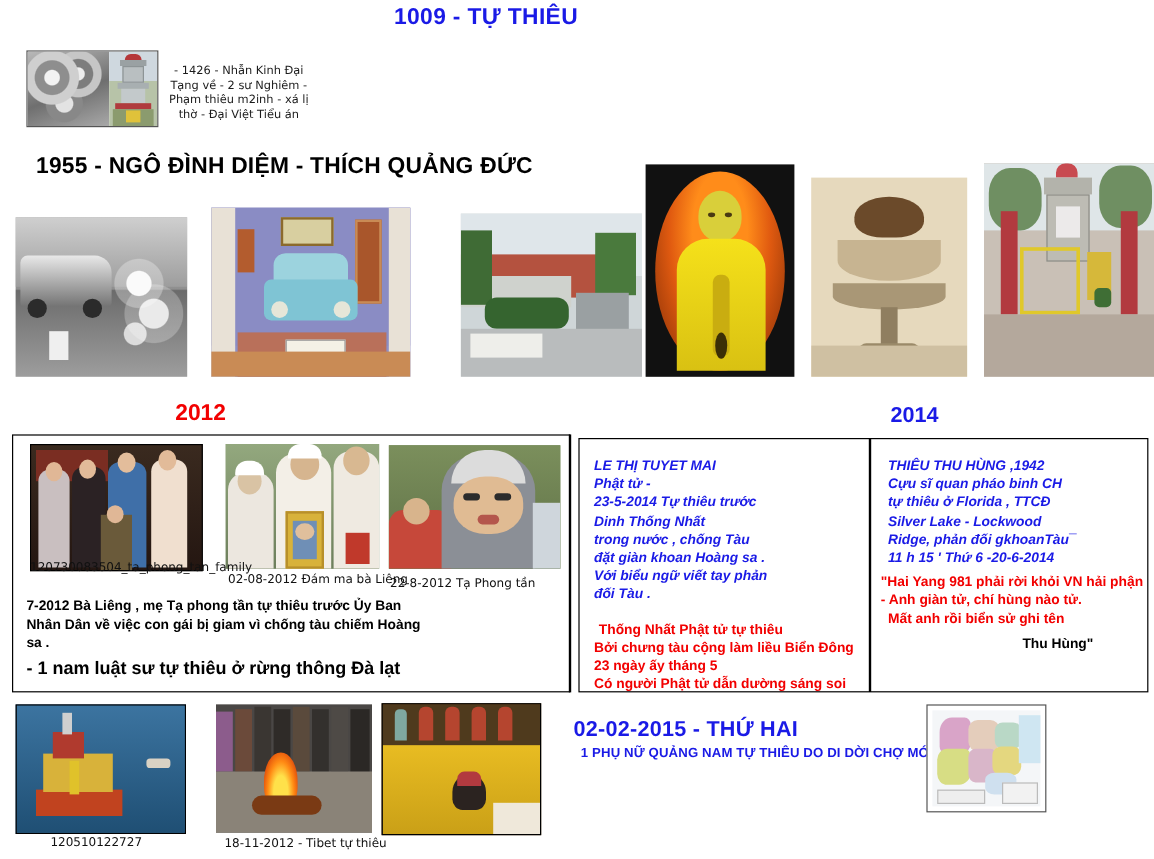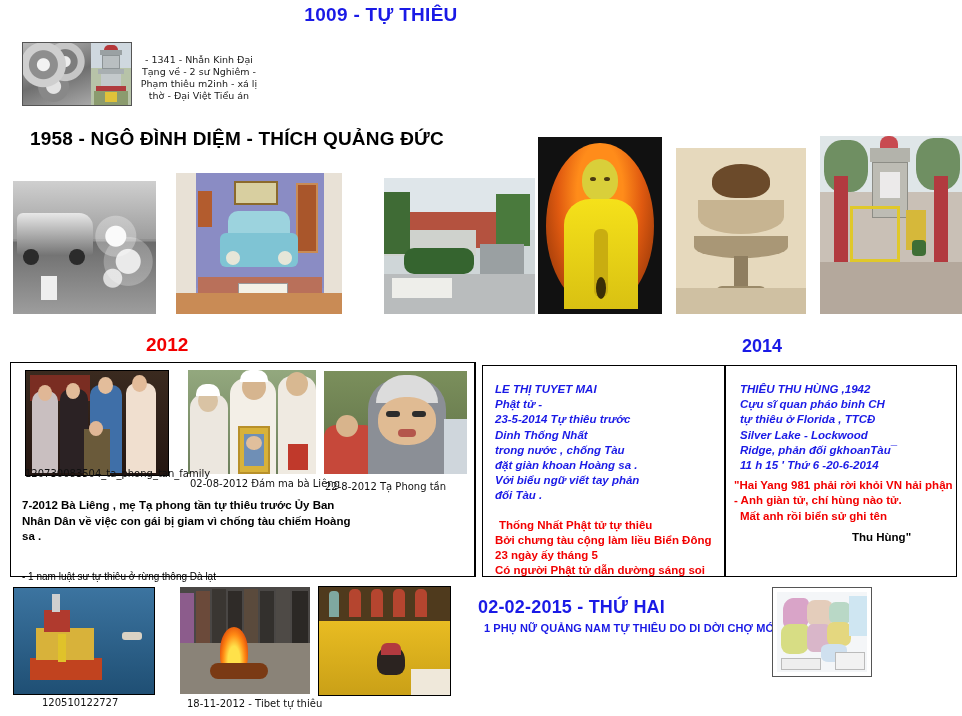--- a/index.html
+++ b/index.html
@@ -8,21 +8,21 @@
     background:#ffffff;
     font-family:"Liberation Sans", sans-serif;
     position:relative;
     overflow:hidden;
   }
   .abs{position:absolute;}
 
   
   .title-1009{
     left:0;top:4px;width:762px;text-align:center;
-    color:#1a1ae6;font-weight:bold;font-size:19px;letter-spacing:.3px;
+    color:#1a1ae6;font-weight:bold;font-size:19px;letter-spacing:.3px;padding-left:24px;
   }
   .title-1963{
     left:30px;top:128px;
     color:#000000;font-weight:bold;font-size:19px;letter-spacing:.2px;
   }
   .title-2012{
     left:146px;top:334px;
     color:#f20000;font-weight:bold;font-size:19px;
   }
   .title-2014{
@@ -49,21 +49,21 @@
   
   .box{
     position:absolute;border:1px solid #000;background:#fff;box-sizing:border-box;
   }
   .bluetxt{color:#1a1ae6;font-weight:bold;font-size:11.5px;line-height:15.2px;font-style:italic;}
   .redtxt{color:#f20000;font-weight:bold;font-size:11.5px;line-height:15.2px;}
   .blk{color:#000;font-weight:bold;font-size:11.5px;line-height:15.5px;}
 
   .left-desc{left:22px;top:498px;width:330px;}
   .left-desc .l1{color:#000;font-weight:bold;font-size:11.5px;line-height:15.5px;}
-  .left-desc .l2{color:#000;font-weight:normal;font-size:10px;line-height:15.5px;margin-top:24px;}
+  .left-desc .l2{color:#000;font-weight:bold;font-size:15px;line-height:15.5px;margin-top:5px;}
 
   .ph-cap{position:absolute;font-family:"DejaVu Sans", sans-serif;font-size:10px;color:#111;white-space:nowrap;}
 
   
   .line{position:absolute;background:#000;}
 </style>
 </head>
 <body>
 
 <div class="abs title-1009">1009 - TỰ THIÊU</div>
@@ -79,23 +79,23 @@
     <div class="abs" style="left:13px;top:2px;width:14px;height:5px;background:#b5373a;border-radius:6px 6px 0 0;"></div>
     <div class="abs" style="left:9px;top:7px;width:22px;height:5px;background:#9aa1a3;"></div>
     <div class="abs" style="left:11px;top:12px;width:18px;height:14px;background:#b9bfc1;border:1px solid #8d9496;box-sizing:border-box;"></div>
     <div class="abs" style="left:7px;top:26px;width:26px;height:5px;background:#a8afb1;"></div>
     <div class="abs" style="left:10px;top:31px;width:20px;height:12px;background:#c3c9cb;"></div>
     <div class="abs" style="left:5px;top:43px;width:30px;height:5px;background:#b03b3e;"></div>
     <div class="abs" style="left:3px;top:48px;width:34px;height:14px;background:#8b9b6e;"></div>
     <div class="abs" style="left:14px;top:49px;width:12px;height:10px;background:#e0c23a;"></div>
   </div>
 </div>
-<div class="abs cap-1009">- 1341 - Nhẫn Kinh Đại Tạng về - 2 sư Nghiêm - Phạm thiêu m2inh - xá lị thờ - Đại Việt Tiểu án</div>
-
-<div class="abs title-1963">1958 - NGÔ ĐÌNH DIỆM - THÍCH QUẢNG ĐỨC</div>
+<div class="abs cap-1009">- 1426 - Nhẫn Kinh Đại Tạng về - 2 sư Nghiêm - Phạm thiêu m2inh - xá lị thờ - Đại Việt Tiểu án</div>
+
+<div class="abs title-1963">1955 - NGÔ ĐÌNH DIỆM - THÍCH QUẢNG ĐỨC</div>
 
 <div class="ph" style="left:13px;top:181px;width:143px;height:133px;
      background:linear-gradient(#b6b6b6,#8f8f8f 45%,#6b6b6b 46%,#9d9d9d);">
   <div class="abs" style="left:0;top:0;width:143px;height:58px;background:linear-gradient(#cfcfcf,#9d9d9d);"></div>
   <div class="abs" style="left:4px;top:32px;width:76px;height:42px;background:linear-gradient(#e8e8e8,#757575);border-radius:6px 14px 3px 3px;"></div>
   <div class="abs" style="left:10px;top:68px;width:16px;height:16px;border-radius:50%;background:#2b2b2b;"></div>
   <div class="abs" style="left:56px;top:68px;width:16px;height:16px;border-radius:50%;background:#2b2b2b;"></div>
   <div class="abs" style="left:78px;top:30px;width:62px;height:84px;background:
      radial-gradient(circle at 40% 30%, #fafafa 0 10px, rgba(255,255,255,.3) 11px 20px, transparent 21px),
      radial-gradient(circle at 60% 60%, #eaeaea 0 12px, rgba(255,255,255,.25) 13px 24px, transparent 25px),

